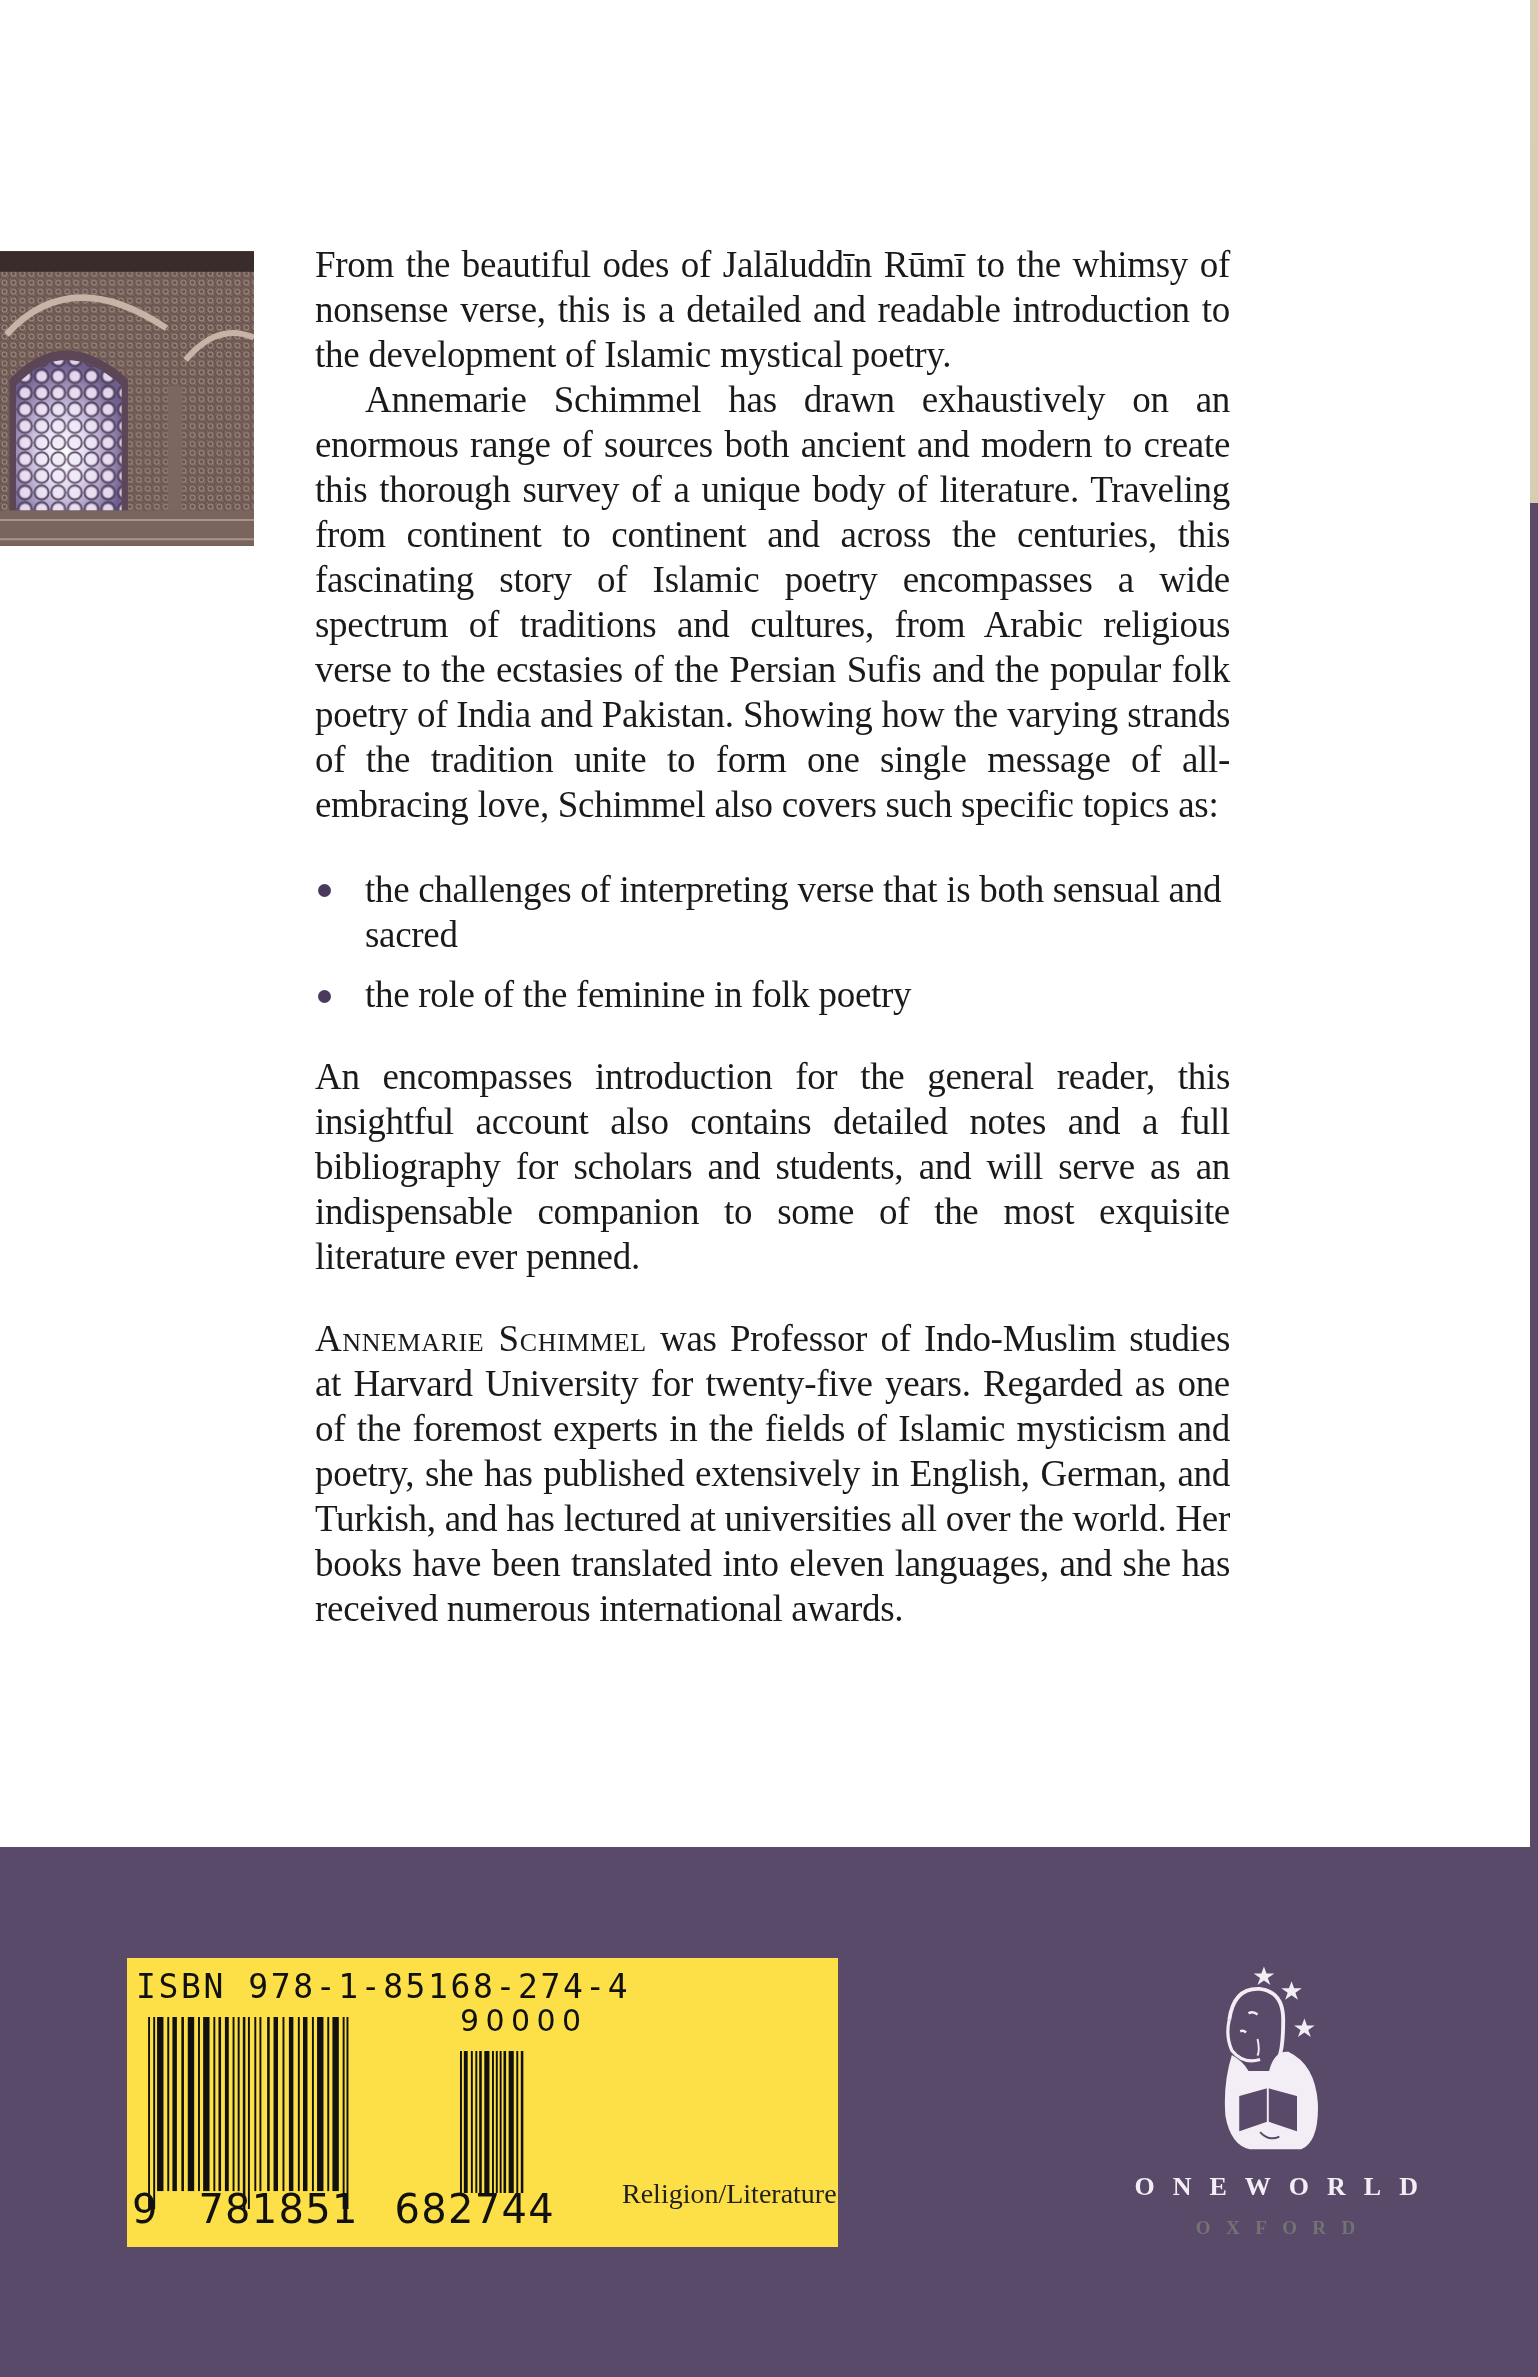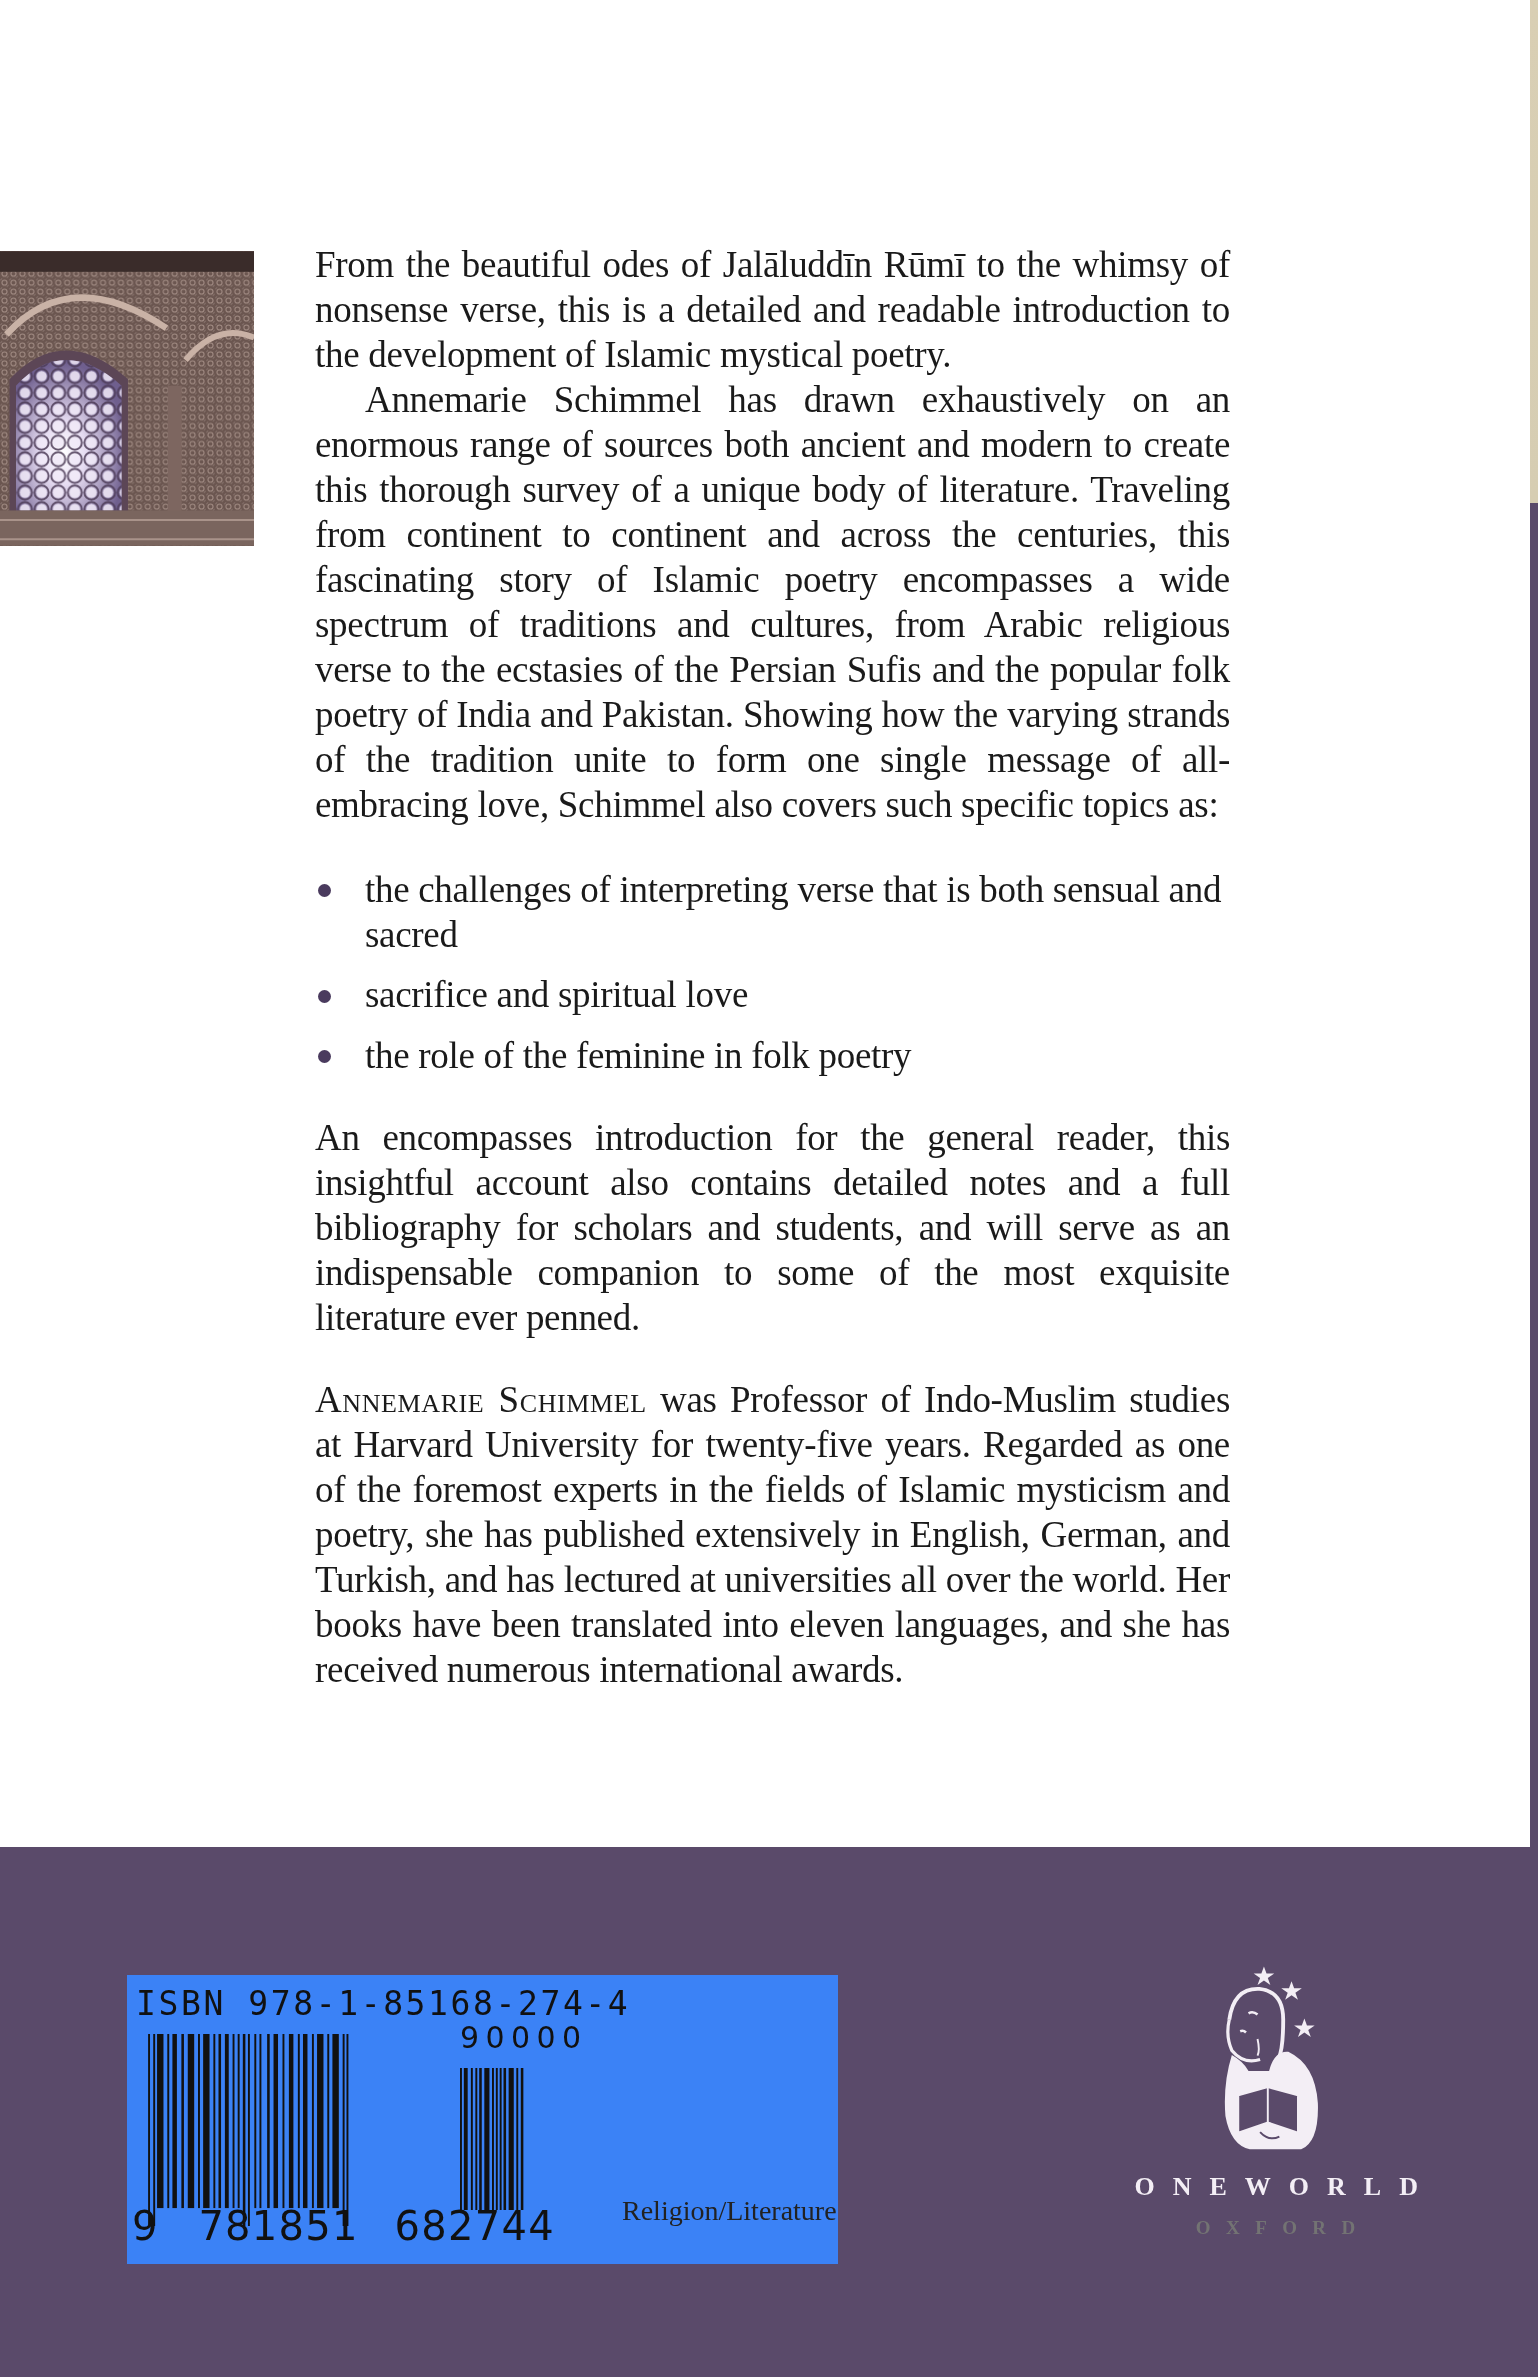--- a/index.html
+++ b/index.html
@@ -31,22 +31,21 @@
     border-radius: 50%; background: #4a3b5e;
   }
   .gap { height: 37px; }
   .smallcaps { font-variant: small-caps; letter-spacing: 0.6px; }
   .band {
     position: absolute; left: 0; top: 1847px; width: 1538px; height: 530px;
     background: #5a4a6a;
   }
   .barcode-box {
     position: absolute; left: 127px; top: 1958px; width: 711px; height: 289px;
-    background: #3b82f6;
-    margin-top: 17px;
+    background: #fde047;
   }
   .isbn-top {
     position: absolute; left: 9px; top: 9px;
     font-family: "DejaVu Sans Mono", "Liberation Mono", monospace;
     font-size: 33px; letter-spacing: 2.6px; color: #111;
   }
   .bars-main { position: absolute; left: 21px; top: 59px; width: 128px; height: 204px; }
   .bars-addon { position: absolute; left: 333px; top: 93px; width: 103px; height: 142px; }
   .addon-digits {
     position: absolute; left: 333px; top: 45px; width: 109px;
@@ -113,24 +112,20 @@
 </div>
 
 <div class="text-column">
   <p>From the beautiful odes of Jalāluddīn Rūmī to the whimsy of nonsense verse, this is a detailed and readable introduction to the development of Islamic mystical poetry.</p>
   <p class="p-indent">Annemarie Schimmel has drawn exhaustively on an enormous range of sources both ancient and modern to create this thorough survey of a unique body of literature. Traveling from continent to continent and across the centuries, this fascinating story of Islamic poetry encompasses a wide spectrum of traditions and cultures, from Arabic religious verse to the ecstasies of the Persian Sufis and the popular folk poetry of India and Pakistan. Showing how the varying strands of the tradition unite to form one single message of all-embracing love, Schimmel also covers such specific topics as:</p>
 
   <ul class="bullets">
     <li>
       <span class="bullet-dot"></span>
       <span>the challenges of interpreting verse that is both sensual and sacred</span>
-    </li>
-    <li>
-      <span class="bullet-dot"></span>
-      <span>sacrifice and spiritual love</span>
     </li>
     <li>
       <span class="bullet-dot"></span>
       <span>the role of the feminine in folk poetry</span>
     </li>
   </ul>
 
   <p>An encompasses introduction for the general reader, this insightful account also contains detailed notes and a full bibliography for scholars and students, and will serve as an indispensable companion to some of the most exquisite literature ever penned.</p>
   <div class="gap"></div>
   <p><span class="smallcaps">Annemarie Schimmel</span><span> was Professor of Indo-Muslim studies at Harvard University for twenty-five years. Regarded as one of the foremost experts in the fields of Islamic mysticism and poetry, she has published extensively in English, German, and Turkish, and has lectured at universities all over the world. Her books have been translated into eleven languages, and she has received numerous international awards.</span></p>

